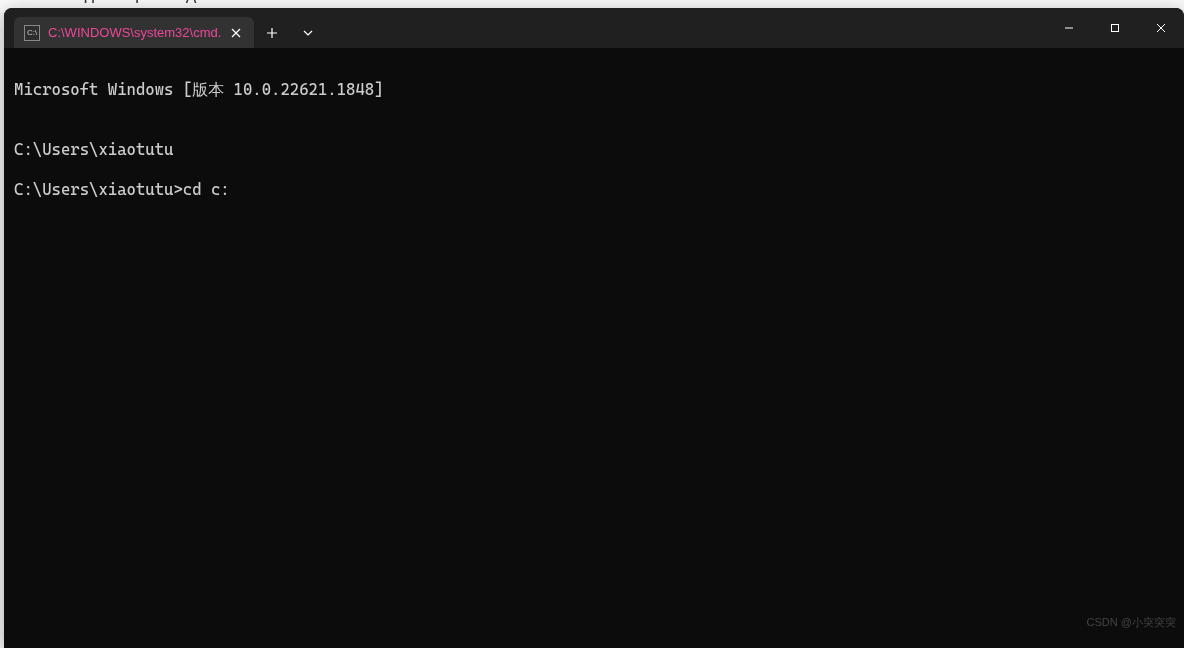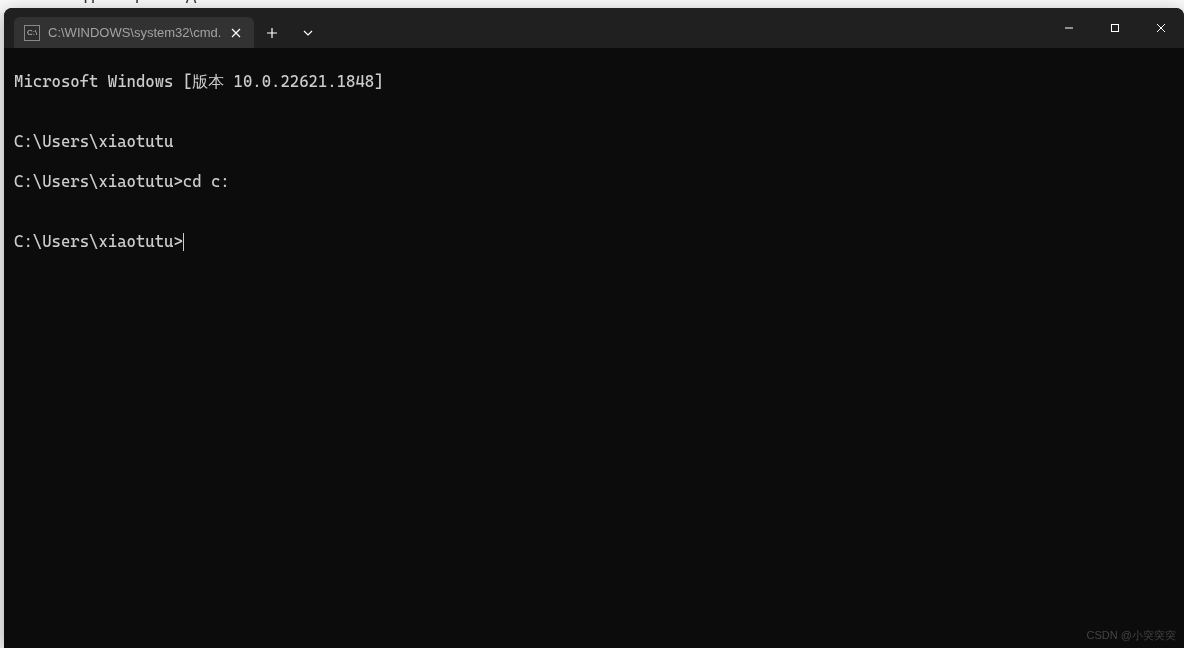--- a/index.html
+++ b/index.html
@@ -74,21 +74,21 @@
       background: #2d2d2d;
       border: 1px solid #888;
       display: flex;
       align-items: center;
       justify-content: center;
       font-size: 8px;
       color: #ccc;
       margin-right: 8px;
     }
     .tab-title {
-      color: #a3a3a3;
+      color: #ec4899;
       font-size: 13px;
       flex: 1;
       white-space: nowrap;
       overflow: hidden;
     }
     .tab-close {
       width: 20px;
       height: 20px;
       display: flex;
       align-items: center;
@@ -124,21 +124,21 @@
       display: flex;
       align-items: center;
       justify-content: center;
       cursor: pointer;
       color: #ffffff;
     }
     .window-btn svg { width: 10px; height: 10px; }
     .terminal-body {
       flex: 1;
       background: #0c0c0c;
-      padding: 4px 10px;
+      padding: 12px 10px;
       font-family: "Cascadia Mono", "Consolas", monospace;
       font-size: 16px;
       line-height: 20px;
       color: #cccccc;
       white-space: pre;
       overflow: hidden;
       position: relative;
     }
     .term-line {
       white-space: pre;
@@ -149,21 +149,21 @@
       height: 18px;
       background: #cccccc;
       vertical-align: text-bottom;
       animation: blink 1s step-start infinite;
     }
     @keyframes blink {
       50% { opacity: 0; }
     }
     .watermark {
       position: absolute;
-      bottom: 3px;
+      bottom: 16px;
       right: 8px;
       color: #444;
       font-size: 11px;
       font-family: sans-serif;
     }
   </style>
 </head>
 <body>
 
 <div class="bg-toolbar">
@@ -216,16 +216,15 @@
       </div>
     </div>
   </div>
 
   <div class="terminal-body">
 <div class="term-line">Microsoft Windows [版本 10.0.22621.1848]</div>
 <div class="term-line"></div>
 <div class="term-line">C:\Users\xiaotutu</div>
 <div class="term-line">C:\Users\xiaotutu&gt;cd c:</div>
 <div class="term-line"></div>
-<div class="term-line"><span>C:\Users\xiaotutu&gt;</span><span class="cursor"></span></div>
     <div class="watermark">CSDN @小突突突</div>
   </div>
 </div>
 
 </body></html>

